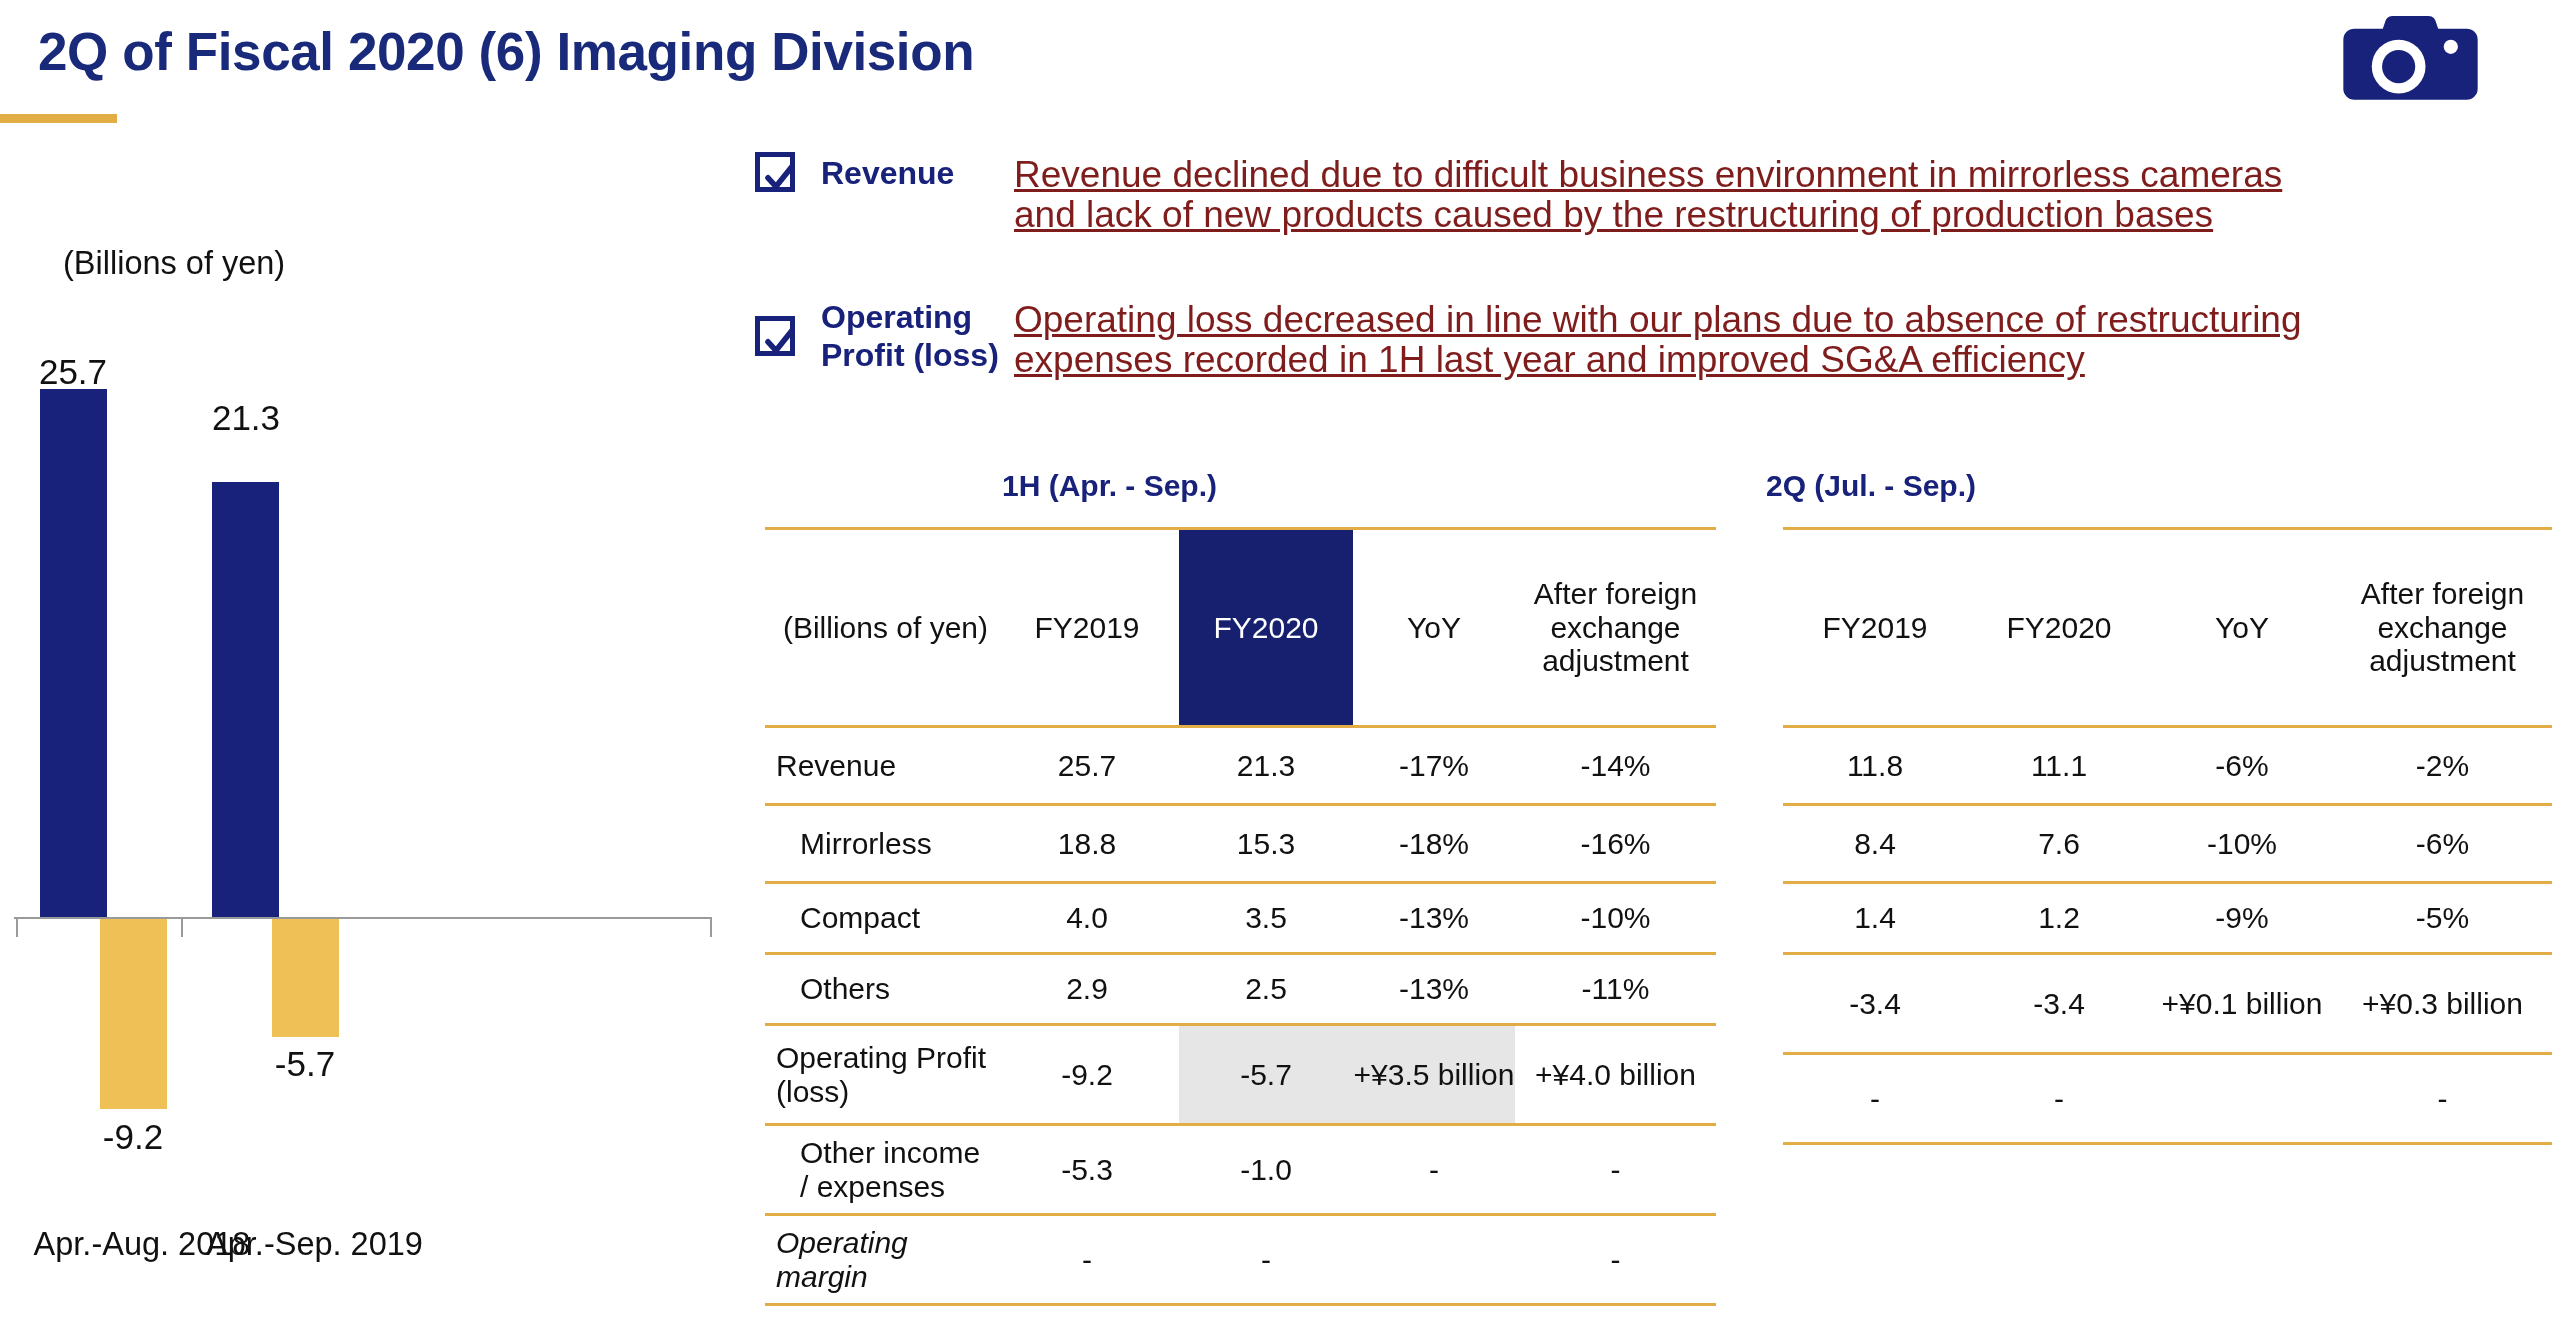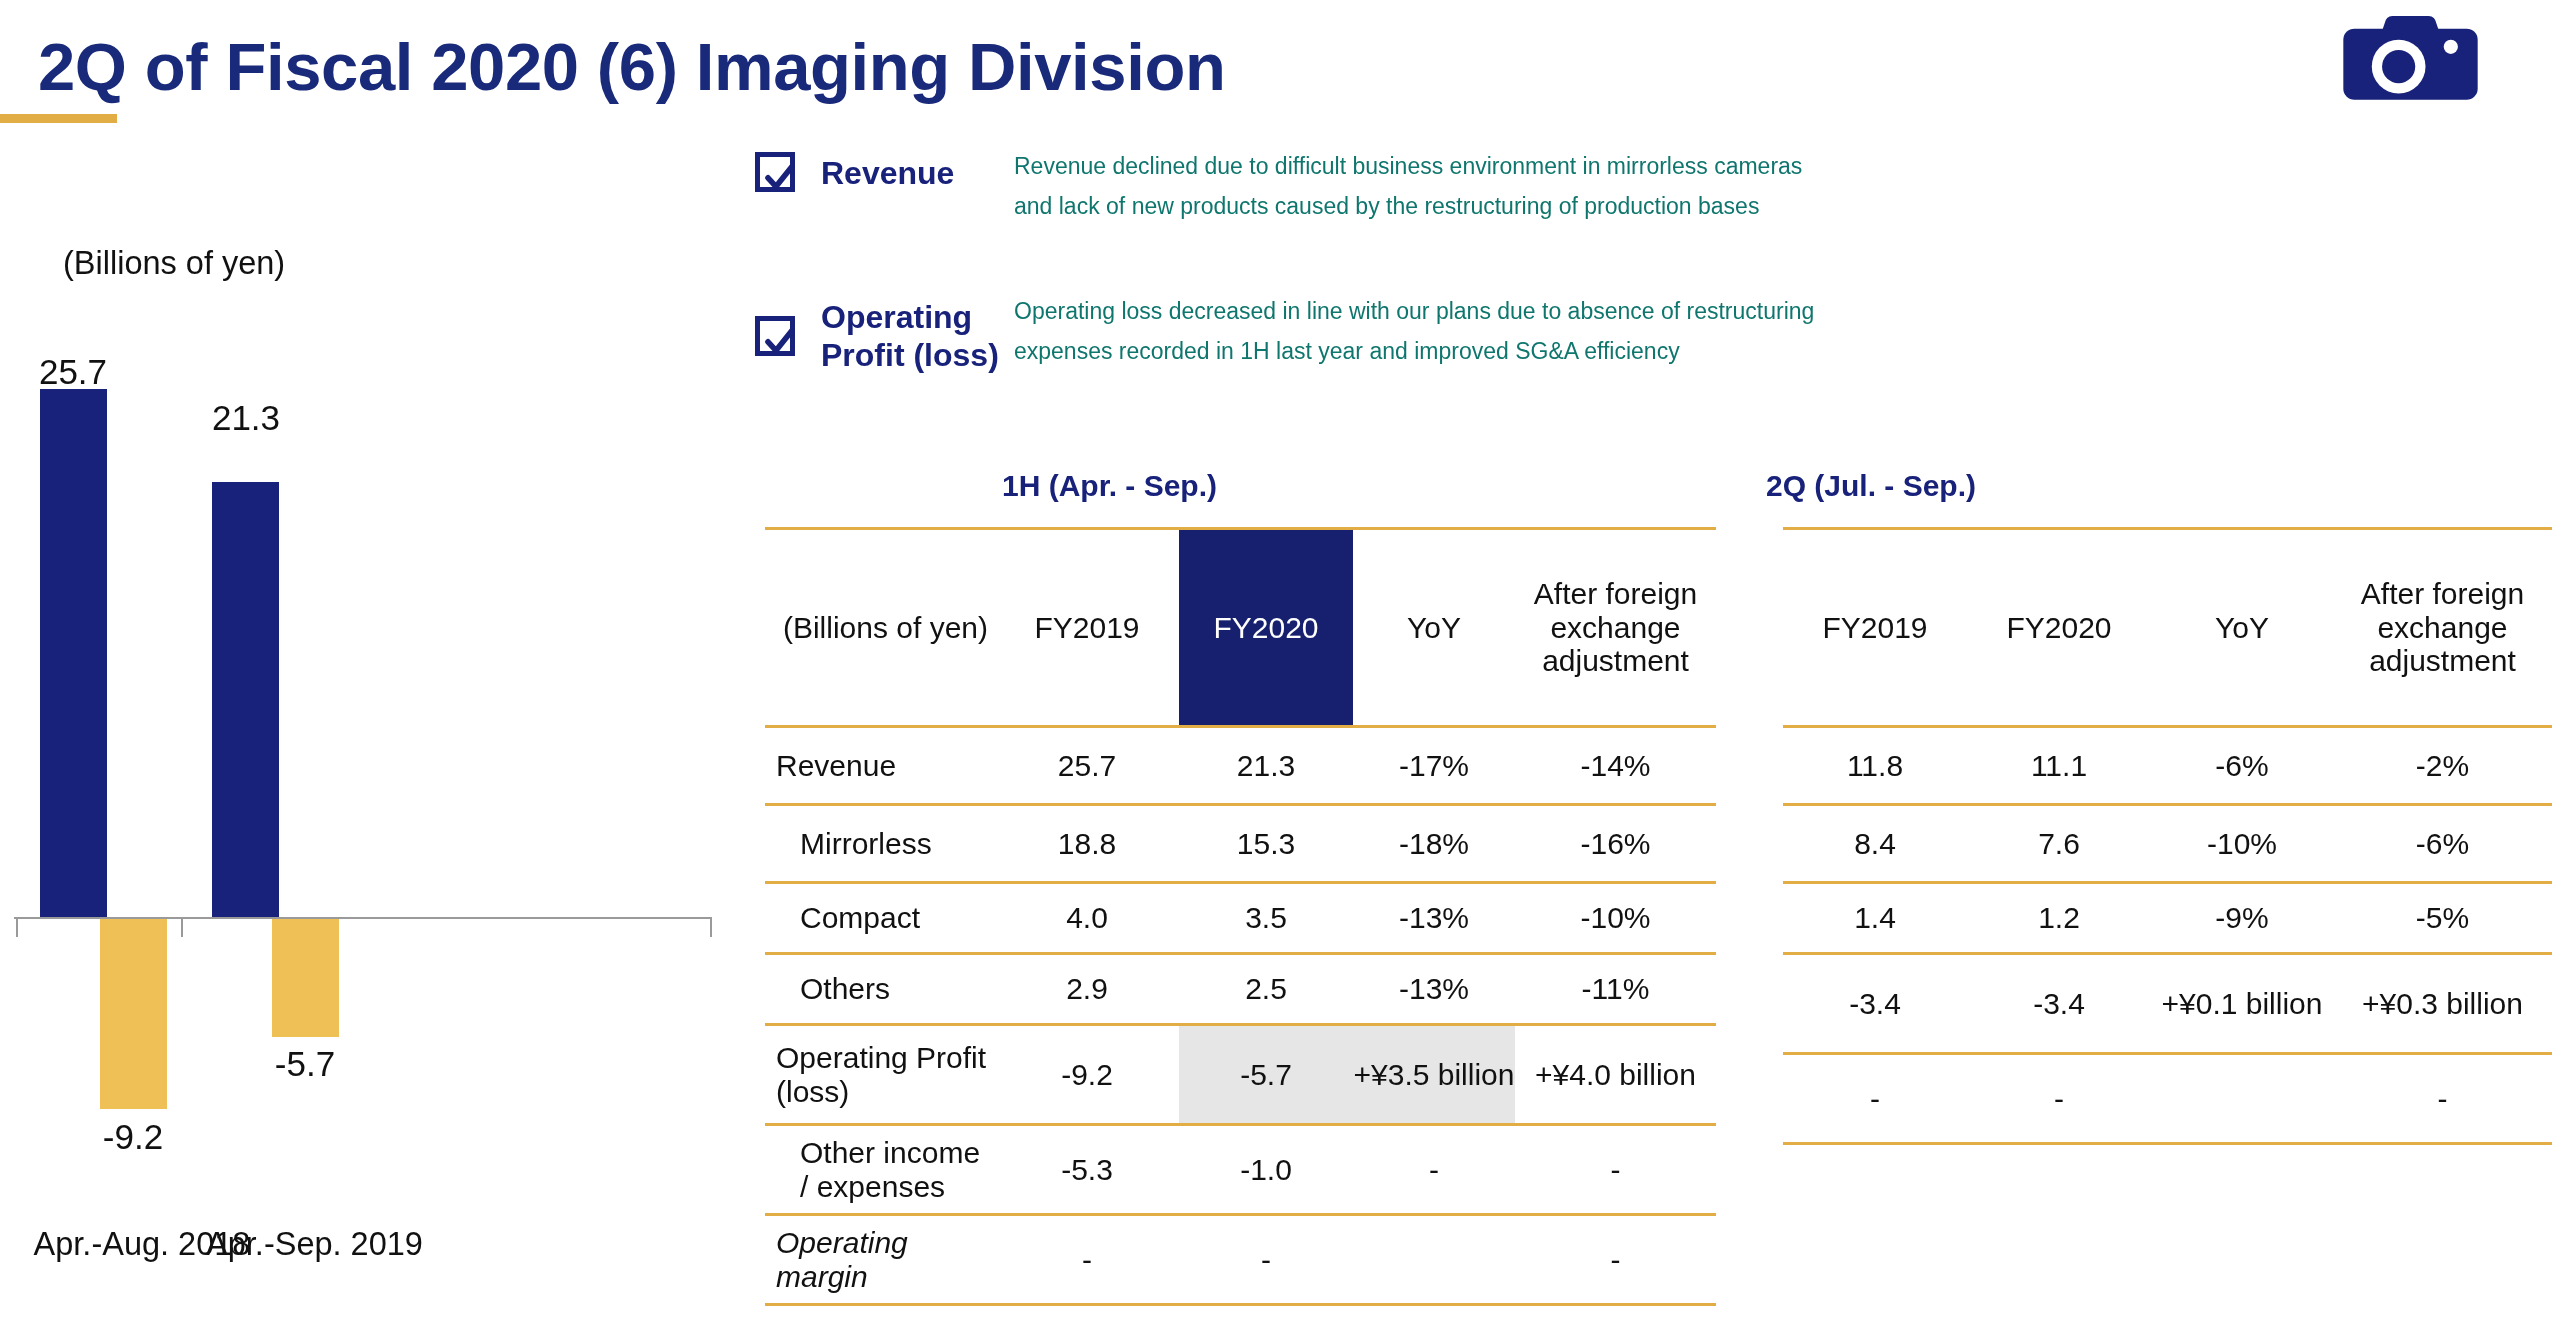--- a/index.html
+++ b/index.html
@@ -5,22 +5,22 @@
   html,body{margin:0;padding:0;background:#ffffff;}
   body{
     width:2576px;height:1328px;position:relative;overflow:hidden;
     font-family:"Liberation Sans","DejaVu Sans",sans-serif;
     color:#000000;
   }
 
   
   #title-bar{position:absolute;left:0;top:0;width:2576px;height:135px;}
   #page-title{
-    position:absolute;left:38px;top:28px;
-    font-size:67px;font-weight:bold;color:#1A2A7A;
+    position:absolute;left:38px;top:21px;
+    font-size:53px;font-weight:bold;color:#1A2A7A;
     letter-spacing:-0.4px;white-space:nowrap;
   }
   #title-accent{position:absolute;left:0px;top:114px;width:117px;height:8.7px;background:#E2AD44;}
 
   
   #camera-icon{position:absolute;left:2337px;top:11px;width:147px;height:89px;}
 
   
   #chart-panel{position:absolute;left:0px;top:182px;width:745px;height:1146px;}
   #chart-legend{position:absolute;left:41px;top:11px;font-size:32.5px;white-space:nowrap;color:#111;}
@@ -38,21 +38,21 @@
   .bar.op{background:#EEC055;}
   .bar-label{position:absolute;font-size:35px;color:#111;text-align:center;white-space:nowrap;}
   .cat-label{position:absolute;font-size:32.5px;color:#111;text-align:center;white-space:nowrap;}
 
   
   #bullets{position:absolute;left:745px;top:135px;width:1831px;}
   .bullet-row{position:relative;}
   .chk{position:absolute;width:40px;height:40px;border:5.5px solid #18227A;box-sizing:border-box;}
   .chk svg{position:absolute;left:-4px;top:-4px;}
   .bullet-key{position:absolute;font-size:32px;font-weight:bold;color:#18227A;line-height:1.2;white-space:nowrap;}
-  .bullet-text{position:absolute;font-size:23px;color:#0f766e;line-height:1.25;}
+  .bullet-text{position:absolute;font-size:37px;color:#7f1d1d;line-height:1.25;text-decoration:underline;}
 
   
   #tables{position:absolute;left:0;top:0;width:2576px;height:1328px;}
   .tbl-group-title{position:absolute;font-size:30px;font-weight:bold;color:#18227A;white-space:nowrap;text-align:center;}
   .tbl{position:absolute;border-collapse:collapse;table-layout:fixed;}
   .tbl td{
     font-size:30px;color:#111;padding:0;margin:0;
     vertical-align:middle;line-height:1.12;
     border-top:3.2px solid #E2AD44;border-bottom:3.2px solid #E2AD44;
   }

